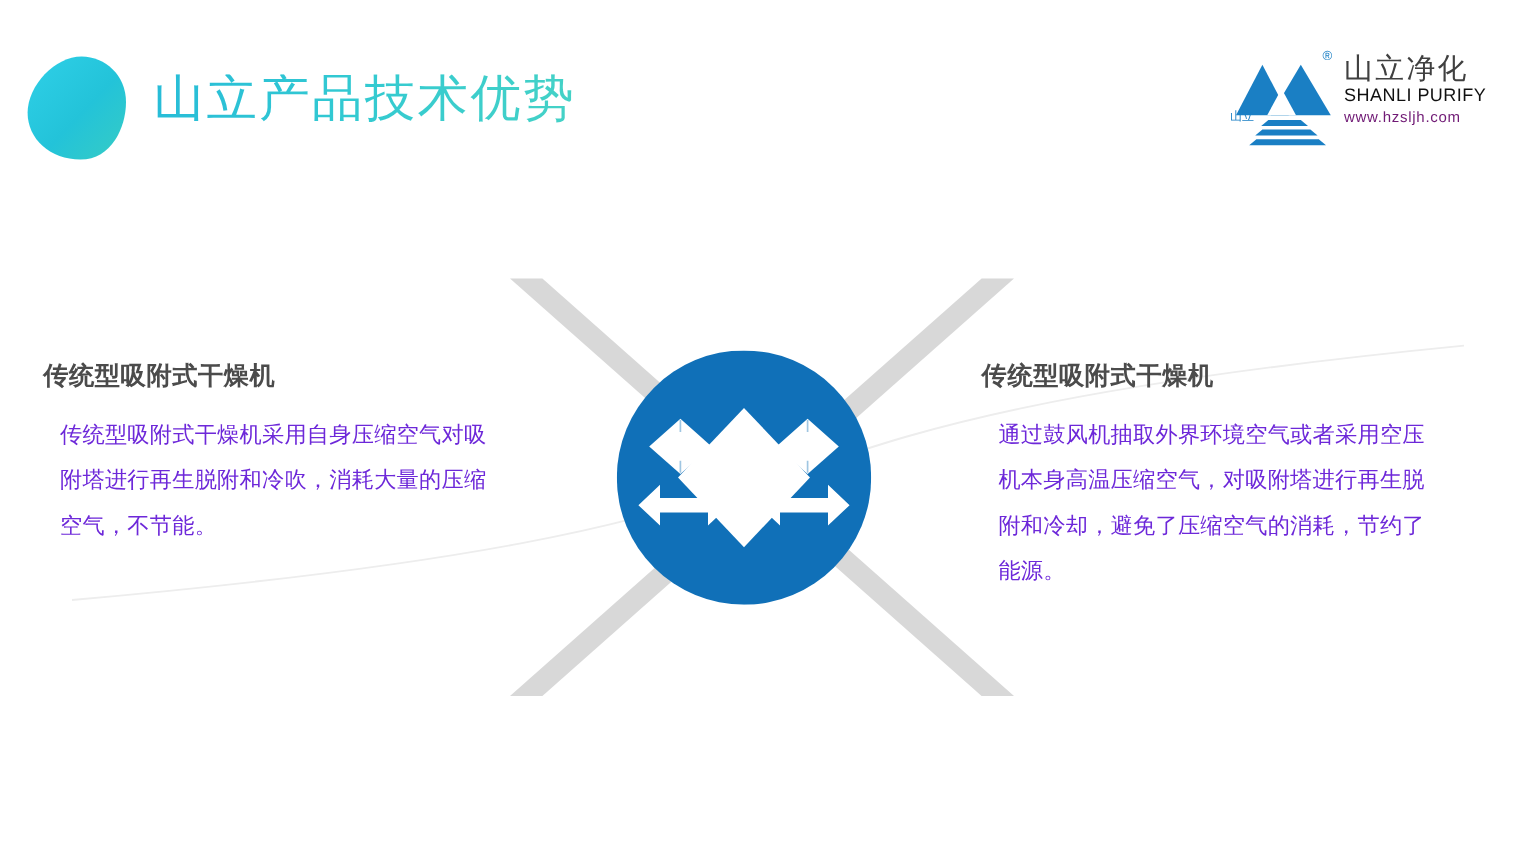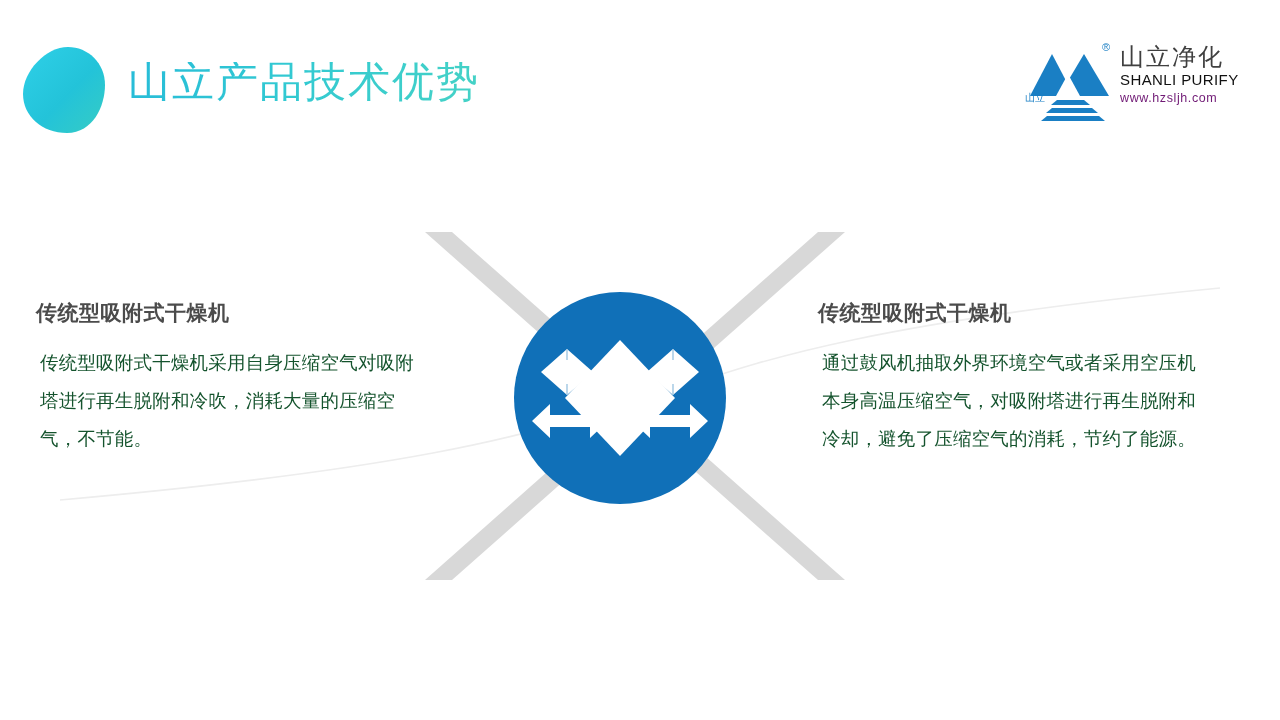--- a/index.html
+++ b/index.html
@@ -135,23 +135,23 @@
     font-size: 21px;
     font-weight: bold;
     color: #4b4b4b;
     line-height: 1.25;
     margin: 0 0 18px 0;
     letter-spacing: 0.5px;
     font-family: "DejaVu Sans", sans-serif;
   }
   .col-body {
     font-size: 18.5px;
-    color: #14532d;
+    color: #6d28d9;
     line-height: 2.05;
-    margin: 4px;
+    margin: 14px;
     letter-spacing: 0.2px;
     font-family: "DejaVu Sans", sans-serif;
   }
 </style>
 </head>
 <body>
 
 <div id="slide">
 
   <svg class="center-stage" viewBox="0 0 1280 720" width="1280" height="720" aria-hidden="true">

